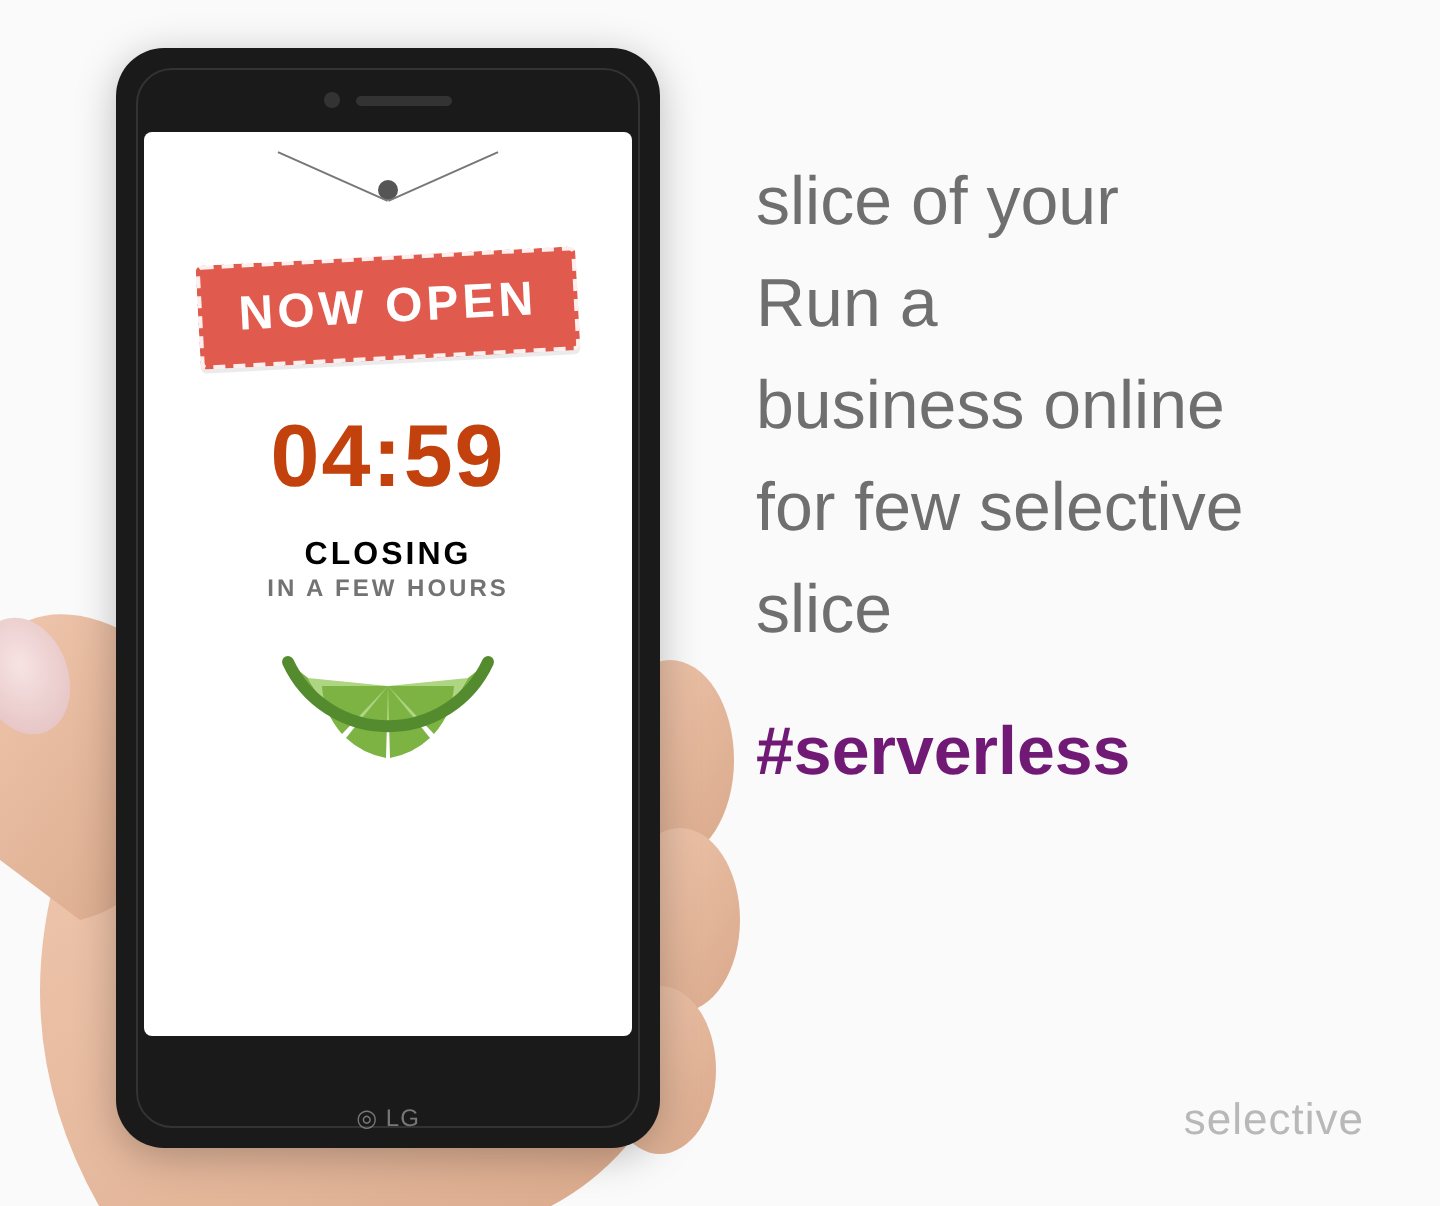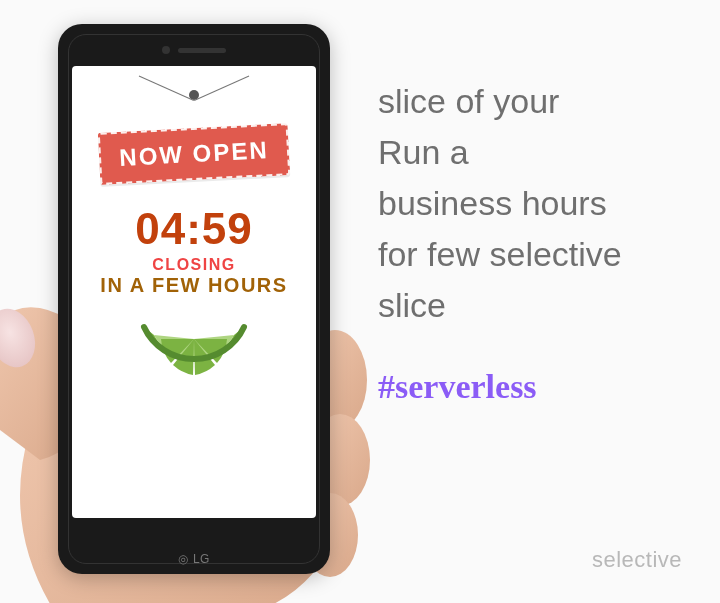--- a/index.html
+++ b/index.html
@@ -95,24 +95,24 @@
     transform: rotate(-3deg);
   }
   
   .time {
     font-size: 44px;
     font-weight: 900;
     color: #c2410c;
     letter-spacing: 1px;
   }
   .closing1 {
-    font-size: 16px; font-weight: 800; color: #ef4444; letter-spacing: 1.5px; margin-top: 2px;
+    font-size: 16px; font-weight: 800; color: #000000; letter-spacing: 1.5px; margin-top: 15px;
   }
   .closing2 {
-    font-size: 20px; font-weight: 800; color: #a16207; letter-spacing: 1.5px;
+    font-size: 12px; font-weight: 800; color: #737373; letter-spacing: 1.5px;
   }
   
   .lime {
     margin-top: 20px;
     width: 110px; height: 70px;
   }
   
   .hand {
     position: absolute;
     z-index: 1;
@@ -127,25 +127,24 @@
     position: absolute;
     left: 378px;
     top: 76px;
     width: 320px;
     color: #6f6f6f;
     font-size: 34px;
     line-height: 1.5;
     font-weight: 400;
   }
   .hashtag {
-    color: #8b5cf6;
+    color: #701a75;
     font-weight: 600;
-    margin-top: 30px;
+    margin-top: 20px;
     font-size: 34px;
-    font-family: Liberation Serif, serif;
   }
   .brand {
     position: absolute;
     right: 38px;
     bottom: 30px;
     color: #b8b8b8;
     font-size: 22px;
     letter-spacing: 0.5px;
   }
 </style>
@@ -209,21 +208,21 @@
         </g>
         <path d="M 5 10 A 55 55 0 0 0 105 10" fill="none" stroke="#558b2f" stroke-width="6" stroke-linecap="round"></path>
       </svg>
 
     </div>
   </div>
 
   <div class="copy">
     <div>slice of your</div>
     <div>Run a</div>
-    <div>business hours</div>
+    <div>business online</div>
     <div>for few selective</div>
     <div>slice</div>
     <div class="hashtag">#serverless</div>
   </div>
 
   <div class="brand">selective</div>
 
 </div>
 
 </body></html>

